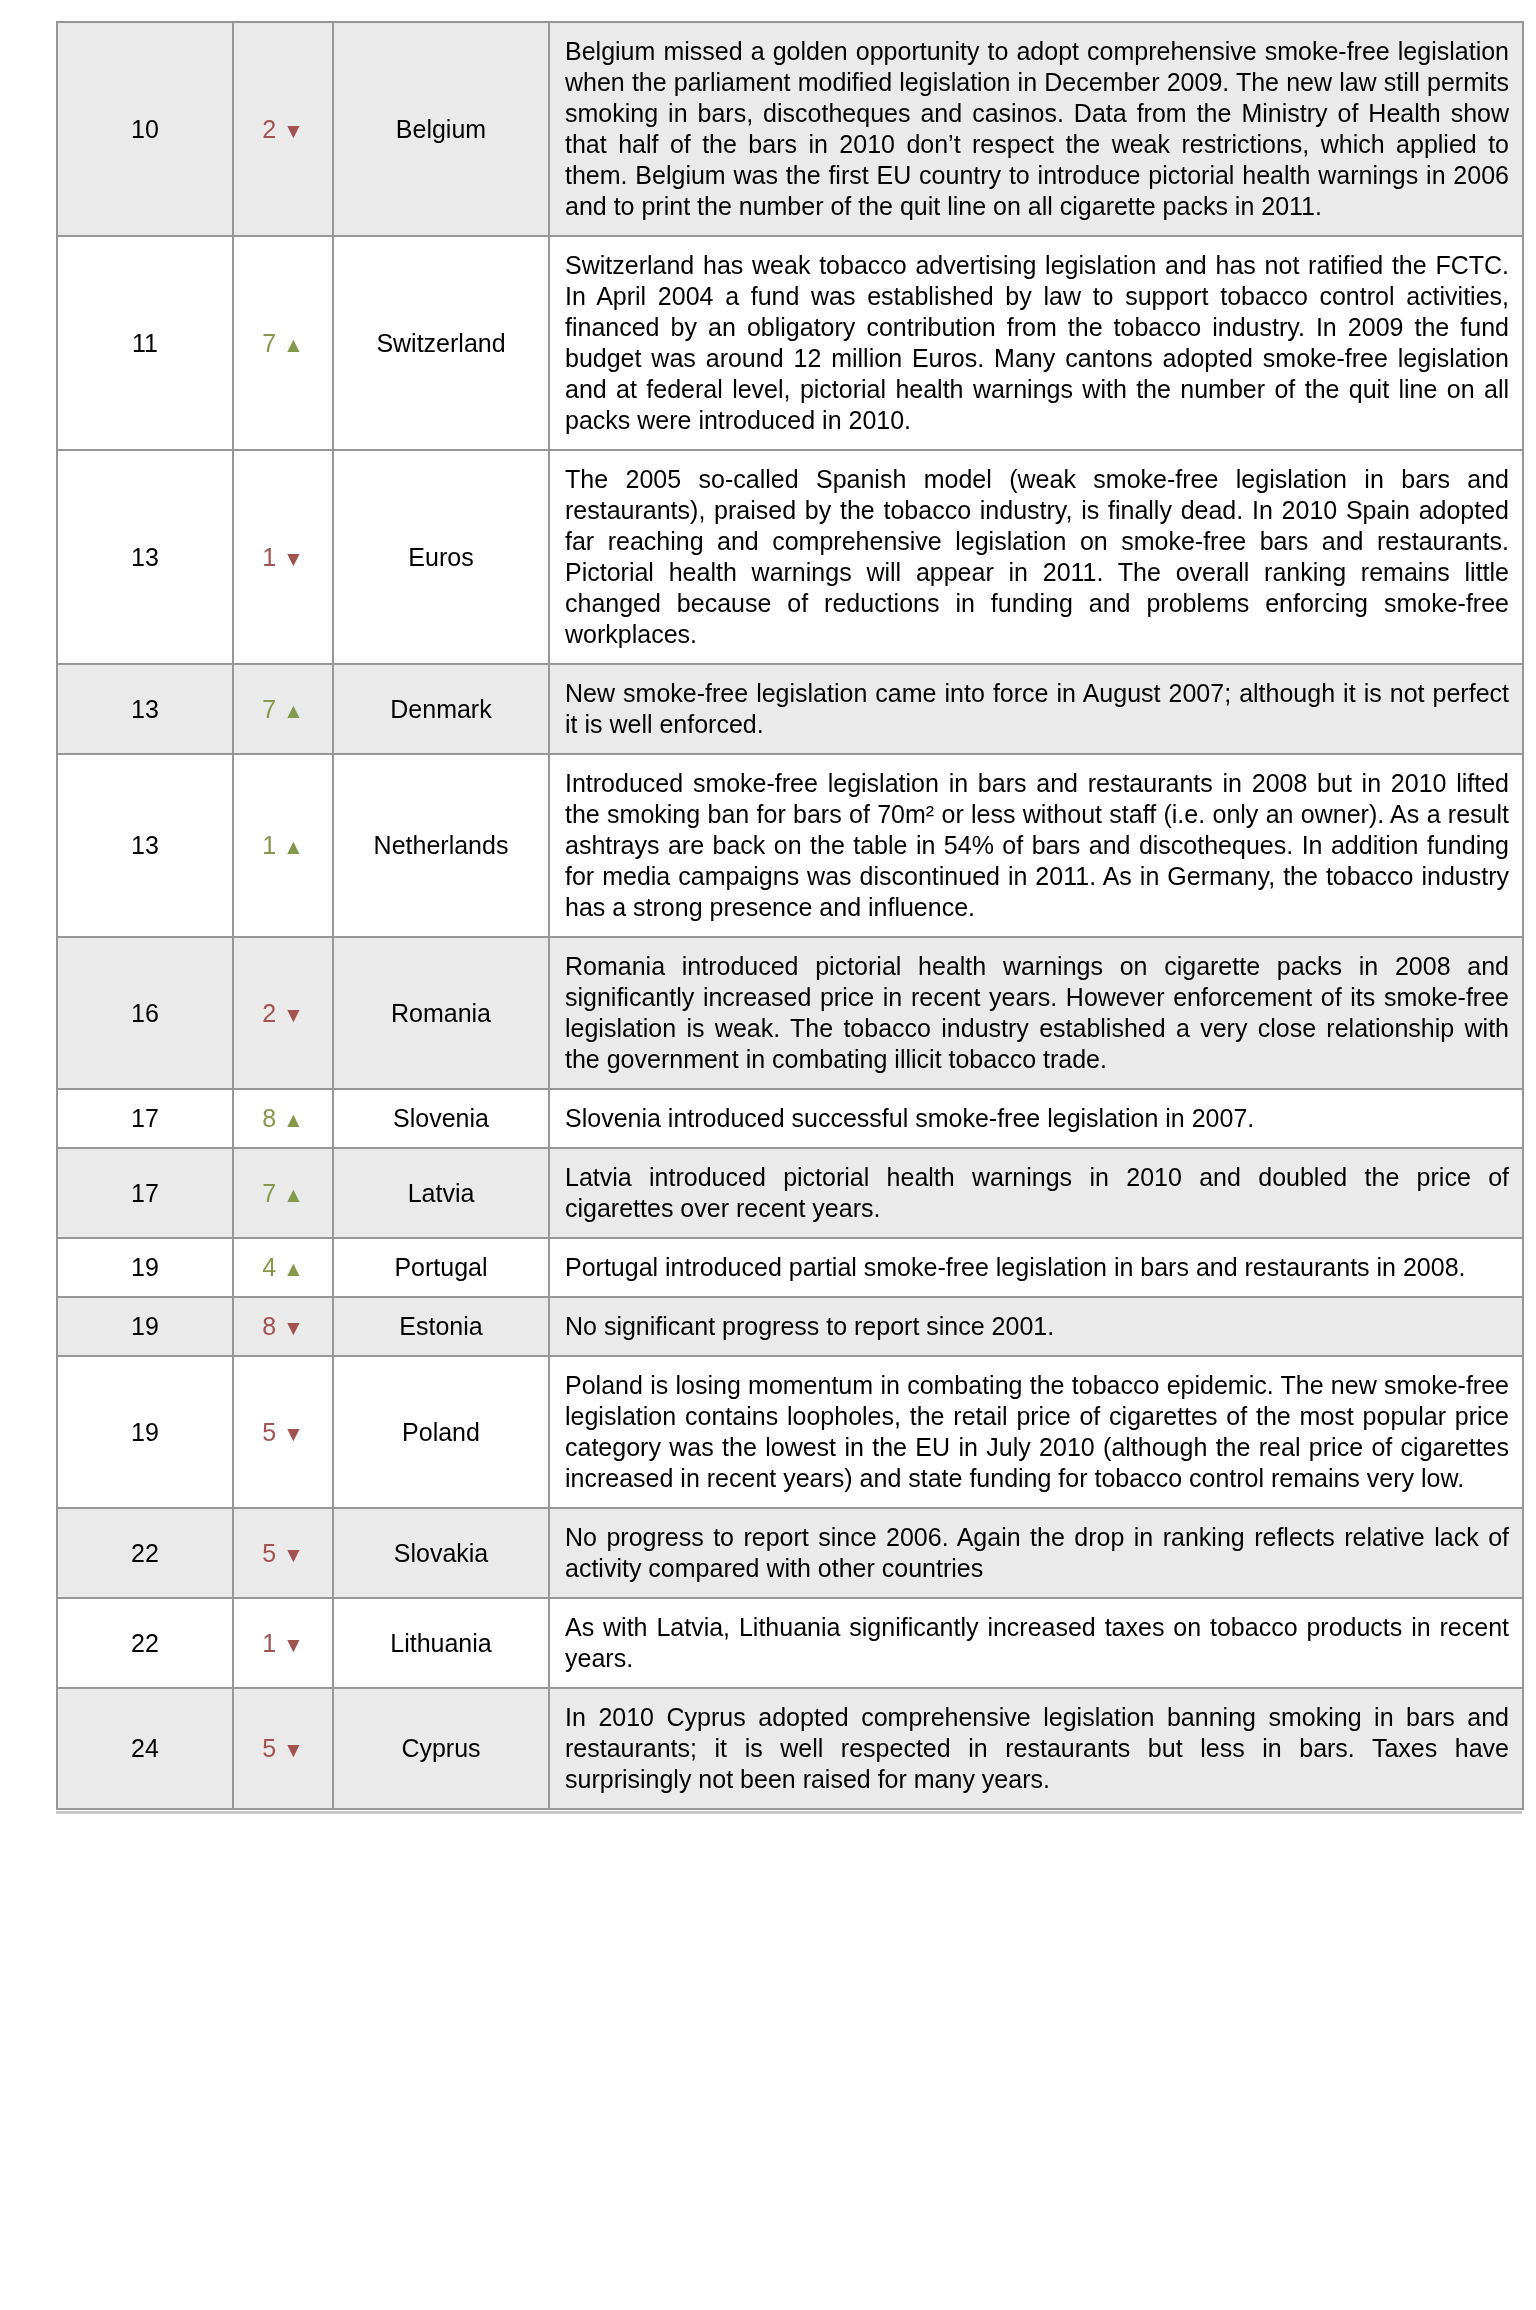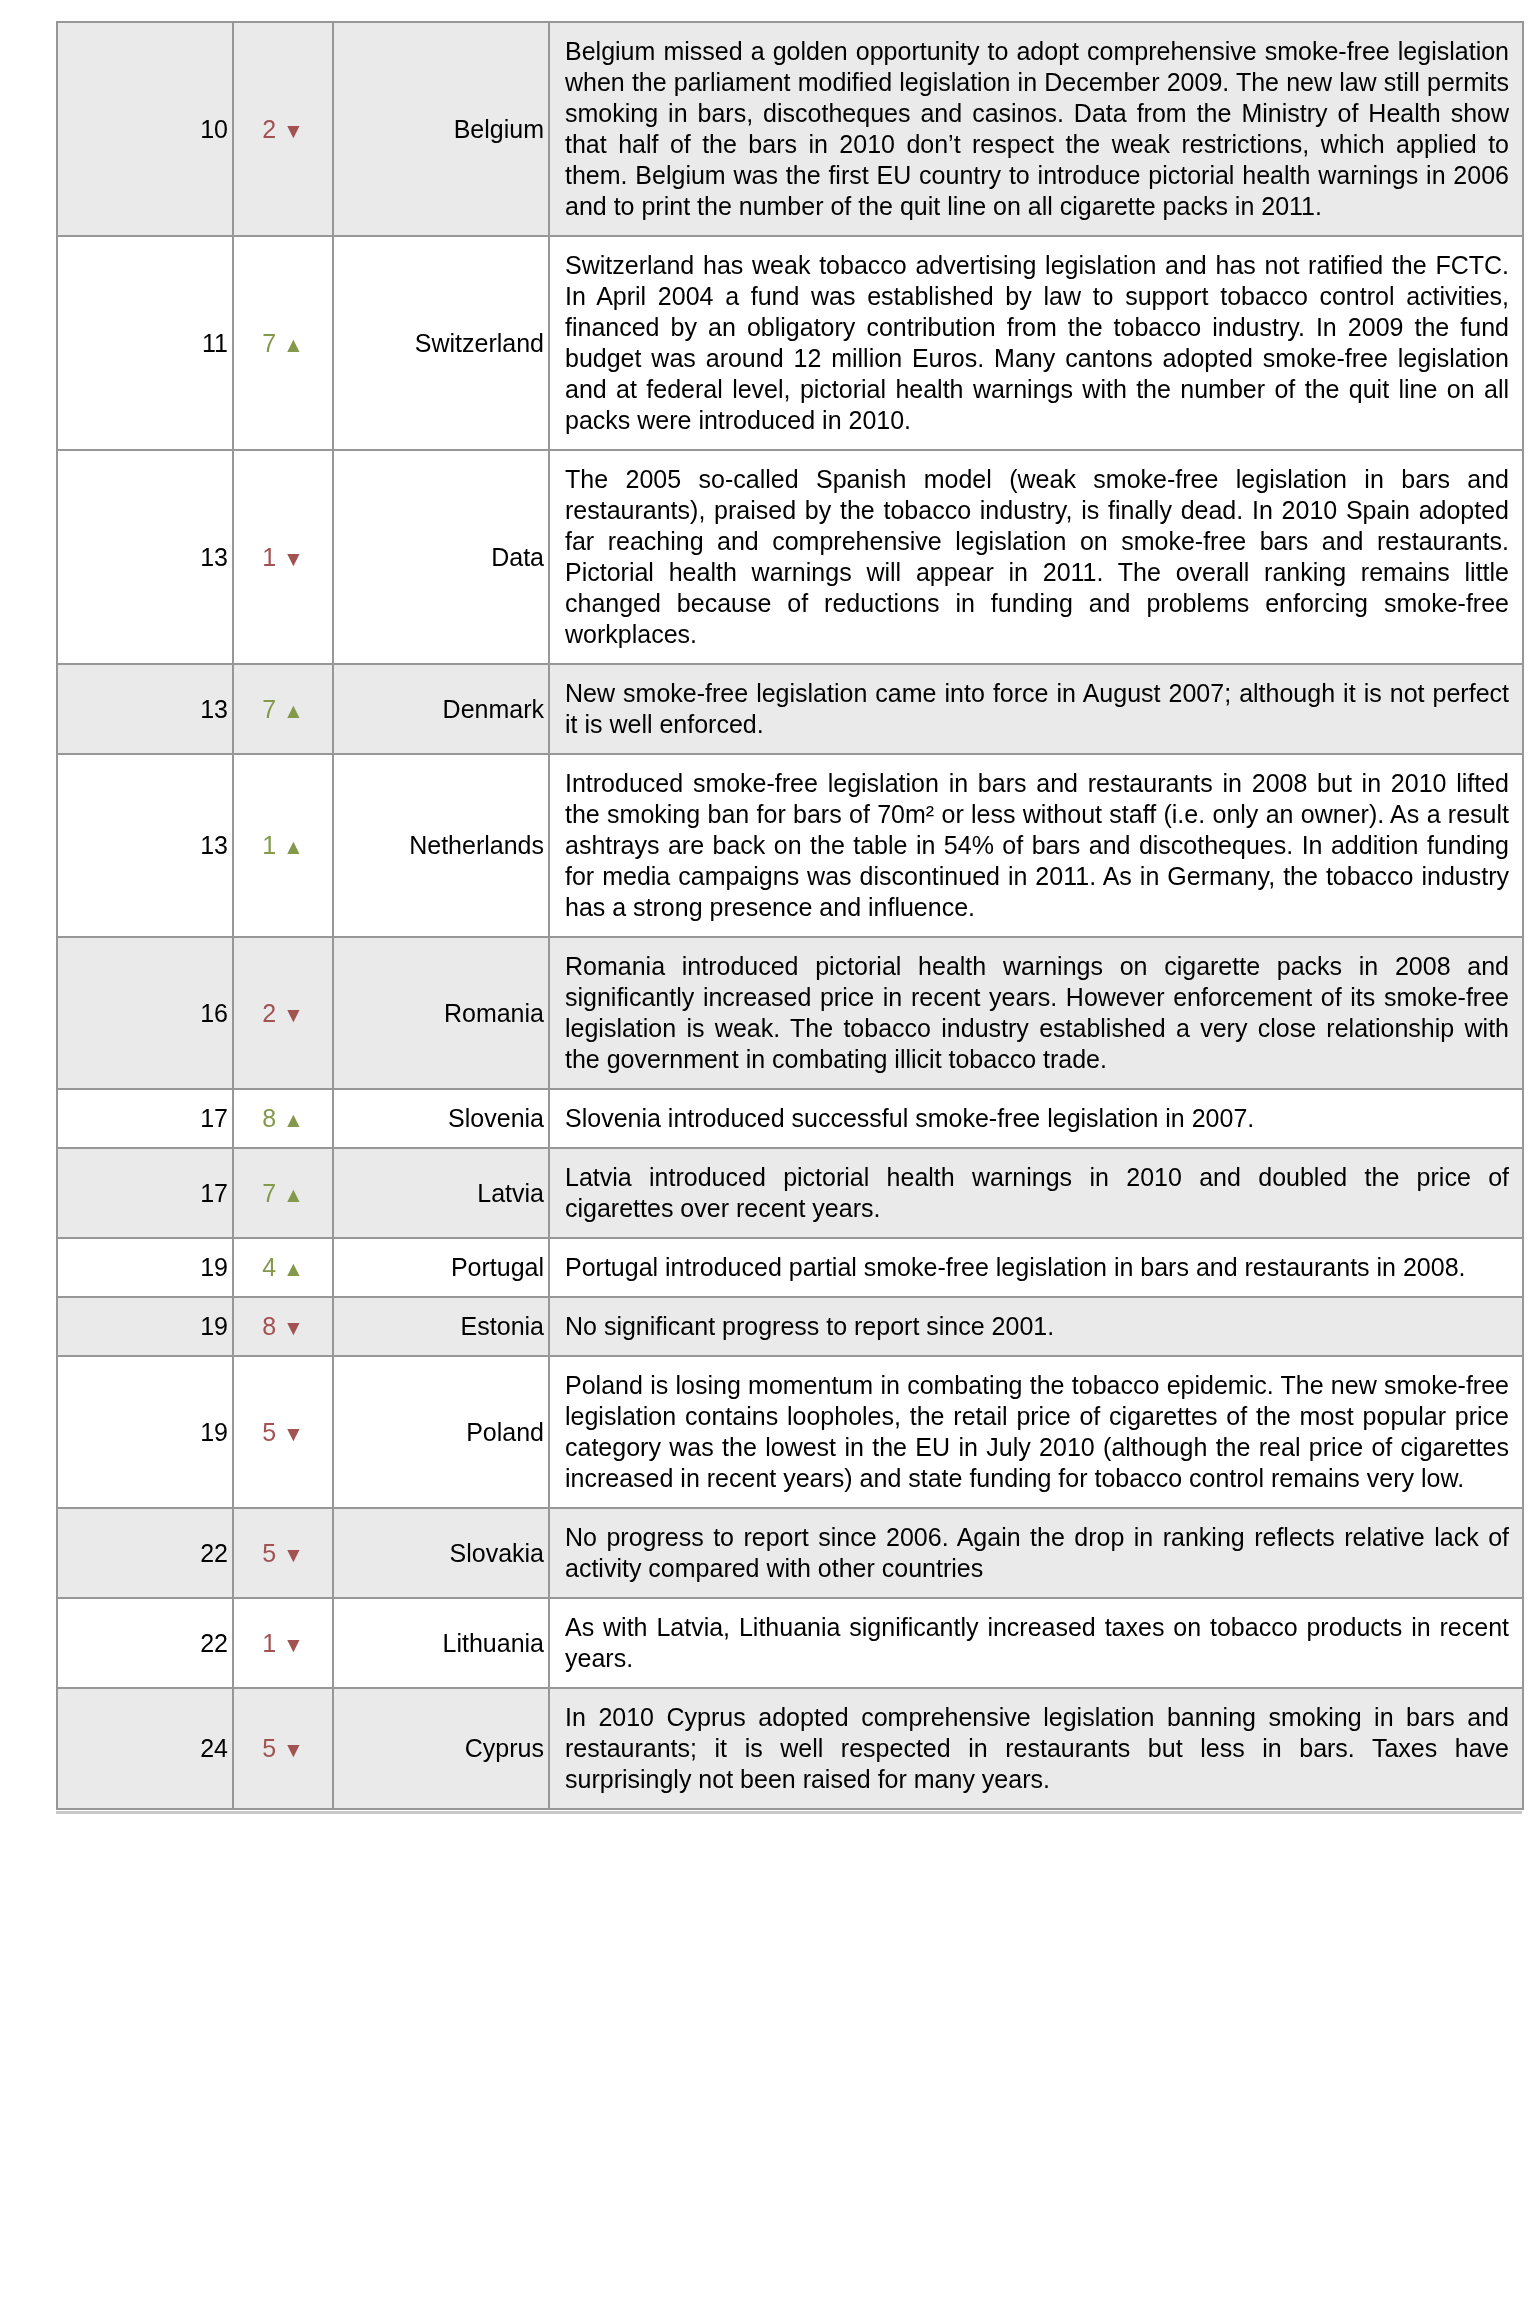--- a/index.html
+++ b/index.html
@@ -39,21 +39,21 @@
   }
   col.c-rank    { width: 176px; }
   col.c-change  { width: 100px; }
   col.c-country { width: 216px; }
   col.c-comment { width: 974px; }
 
   tr.shade-gray  { background: #eaeaea; }
   tr.shade-white { background: #ffffff; }
 
   td.cell-rank, td.cell-country {
-    text-align: right;
+    text-align: center;
     padding: 6px 4px;
   }
   td.cell-change {
     text-align: center;
     padding: 6px 2px;
     white-space: nowrap;
   }
   td.cell-change .chg-num {
     font-size: 25px;
   }
@@ -101,21 +101,21 @@
           </tr>
           <tr class="shade-white">
             <td class="cell-rank">11</td>
             <td class="cell-change dir-up"><span class="chg-num">7</span> <span class="chg-arrow">▲</span></td>
             <td class="cell-country">Switzerland</td>
             <td class="cell-comment"><span class="comment-text">Switzerland has weak tobacco advertising legislation and has not ratified the FCTC. In April 2004 a fund was established by law to support tobacco control activities, financed by an obligatory contribution from the tobacco industry. In 2009 the fund budget was around 12 million Euros. Many cantons adopted smoke-free legislation and at federal level, pictorial health warnings with the number of the quit line on all packs were introduced in 2010.</span></td>
           </tr>
           <tr class="shade-white">
             <td class="cell-rank">13</td>
             <td class="cell-change dir-down"><span class="chg-num">1</span> <span class="chg-arrow">▼</span></td>
-            <td class="cell-country">Data</td>
+            <td class="cell-country">Euros</td>
             <td class="cell-comment"><span class="comment-text">The 2005 so-called Spanish model (weak smoke-free legislation in bars and restaurants), praised by the tobacco industry, is finally dead. In 2010 Spain adopted far reaching and comprehensive legislation on smoke-free bars and restaurants. Pictorial health warnings will appear in 2011. The overall ranking remains little changed because of reductions in funding and problems enforcing smoke-free workplaces.</span></td>
           </tr>
           <tr class="shade-gray">
             <td class="cell-rank">13</td>
             <td class="cell-change dir-up"><span class="chg-num">7</span> <span class="chg-arrow">▲</span></td>
             <td class="cell-country">Denmark</td>
             <td class="cell-comment"><span class="comment-text">New smoke-free legislation came into force in August 2007; although it is not perfect it is well enforced.</span></td>
           </tr>
           <tr class="shade-white">
             <td class="cell-rank">13</td>

